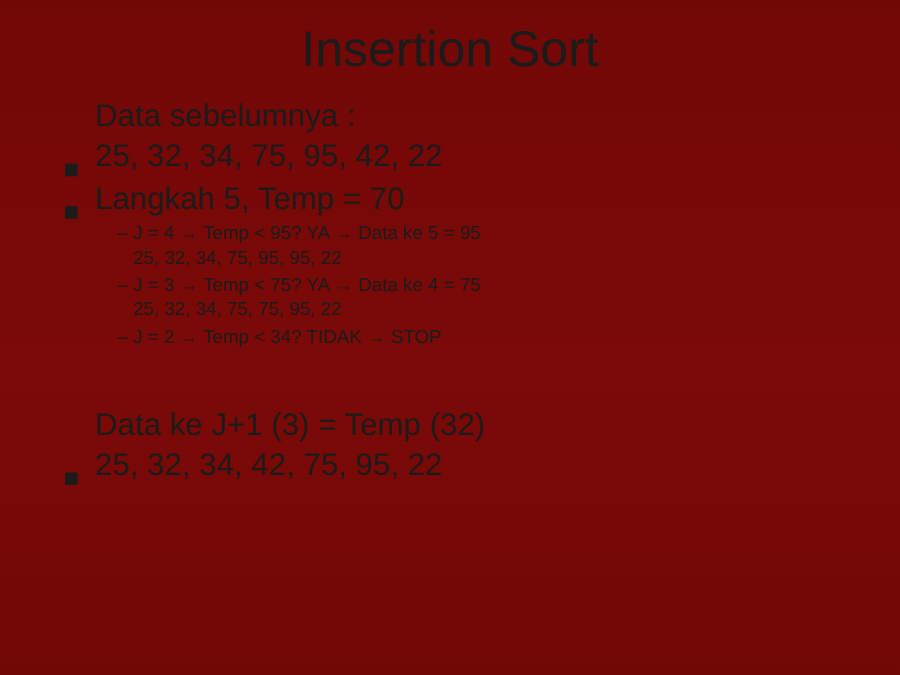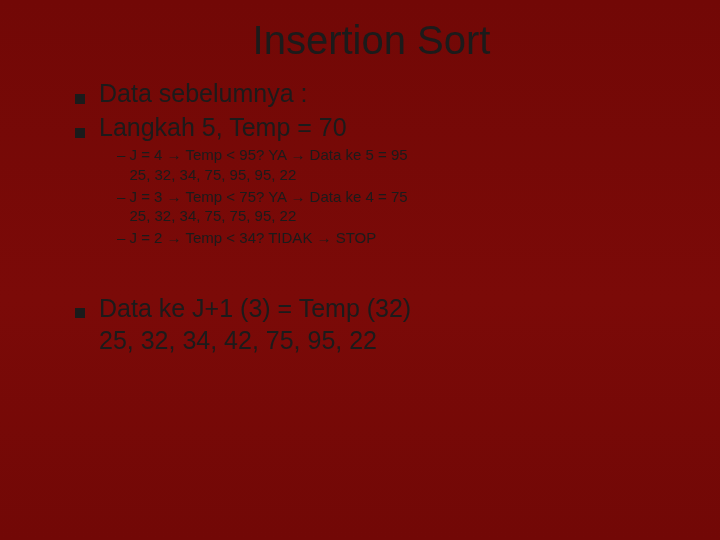--- a/index.html
+++ b/index.html
@@ -9,37 +9,37 @@
     height: 540px;
     background: #7a0b08;
     background: linear-gradient(180deg, #720806 0%, #7b0a08 55%, #720806 100%);
     font-family: Tahoma, Verdana, Arial, sans-serif;
     overflow: hidden;
   }
   .slide {
     width: 720px;
     height: 540px;
     box-sizing: border-box;
-    padding: 12px 40px 0 63px;
+    padding: 12px 40px 0 40px;
   }
   .title {
     color: #1b1b1b;
     font-size: 40px;
     text-align: center;
     margin: 6px 0 14px 0;
     font-weight: normal;
   }
   .body {
     color: #1b1b1b;
     font-size: 25px;
     line-height: 1.28;
   }
   .bullet-row {
     display: flex;
-    align-items: center;
+    align-items: flex-end;
     margin-left: 12px;
     margin-bottom: 2px;
   }
   .bullet {
     width: 10px;
     height: 10px;
     background: #1b1b1b;
     flex: 0 0 10px;
     margin-top: 11px;
     margin-right: 14px;
@@ -62,20 +62,21 @@
 
 <div class="slide">
   <div class="title">Insertion Sort</div>
 
   <div class="body">
 
     <div class="bullet-row">
       <div class="bullet"></div>
       <div class="bullet-text">
         <span>Data sebelumnya :</span><br>
+        <span>25, 32, 34, 75, 95, 42, 22</span>
       </div>
     </div>
 
     <div class="bullet-row">
       <div class="bullet"></div>
       <div class="bullet-text">
         <span>Langkah 5, Temp = 70</span>
       </div>
     </div>
 

